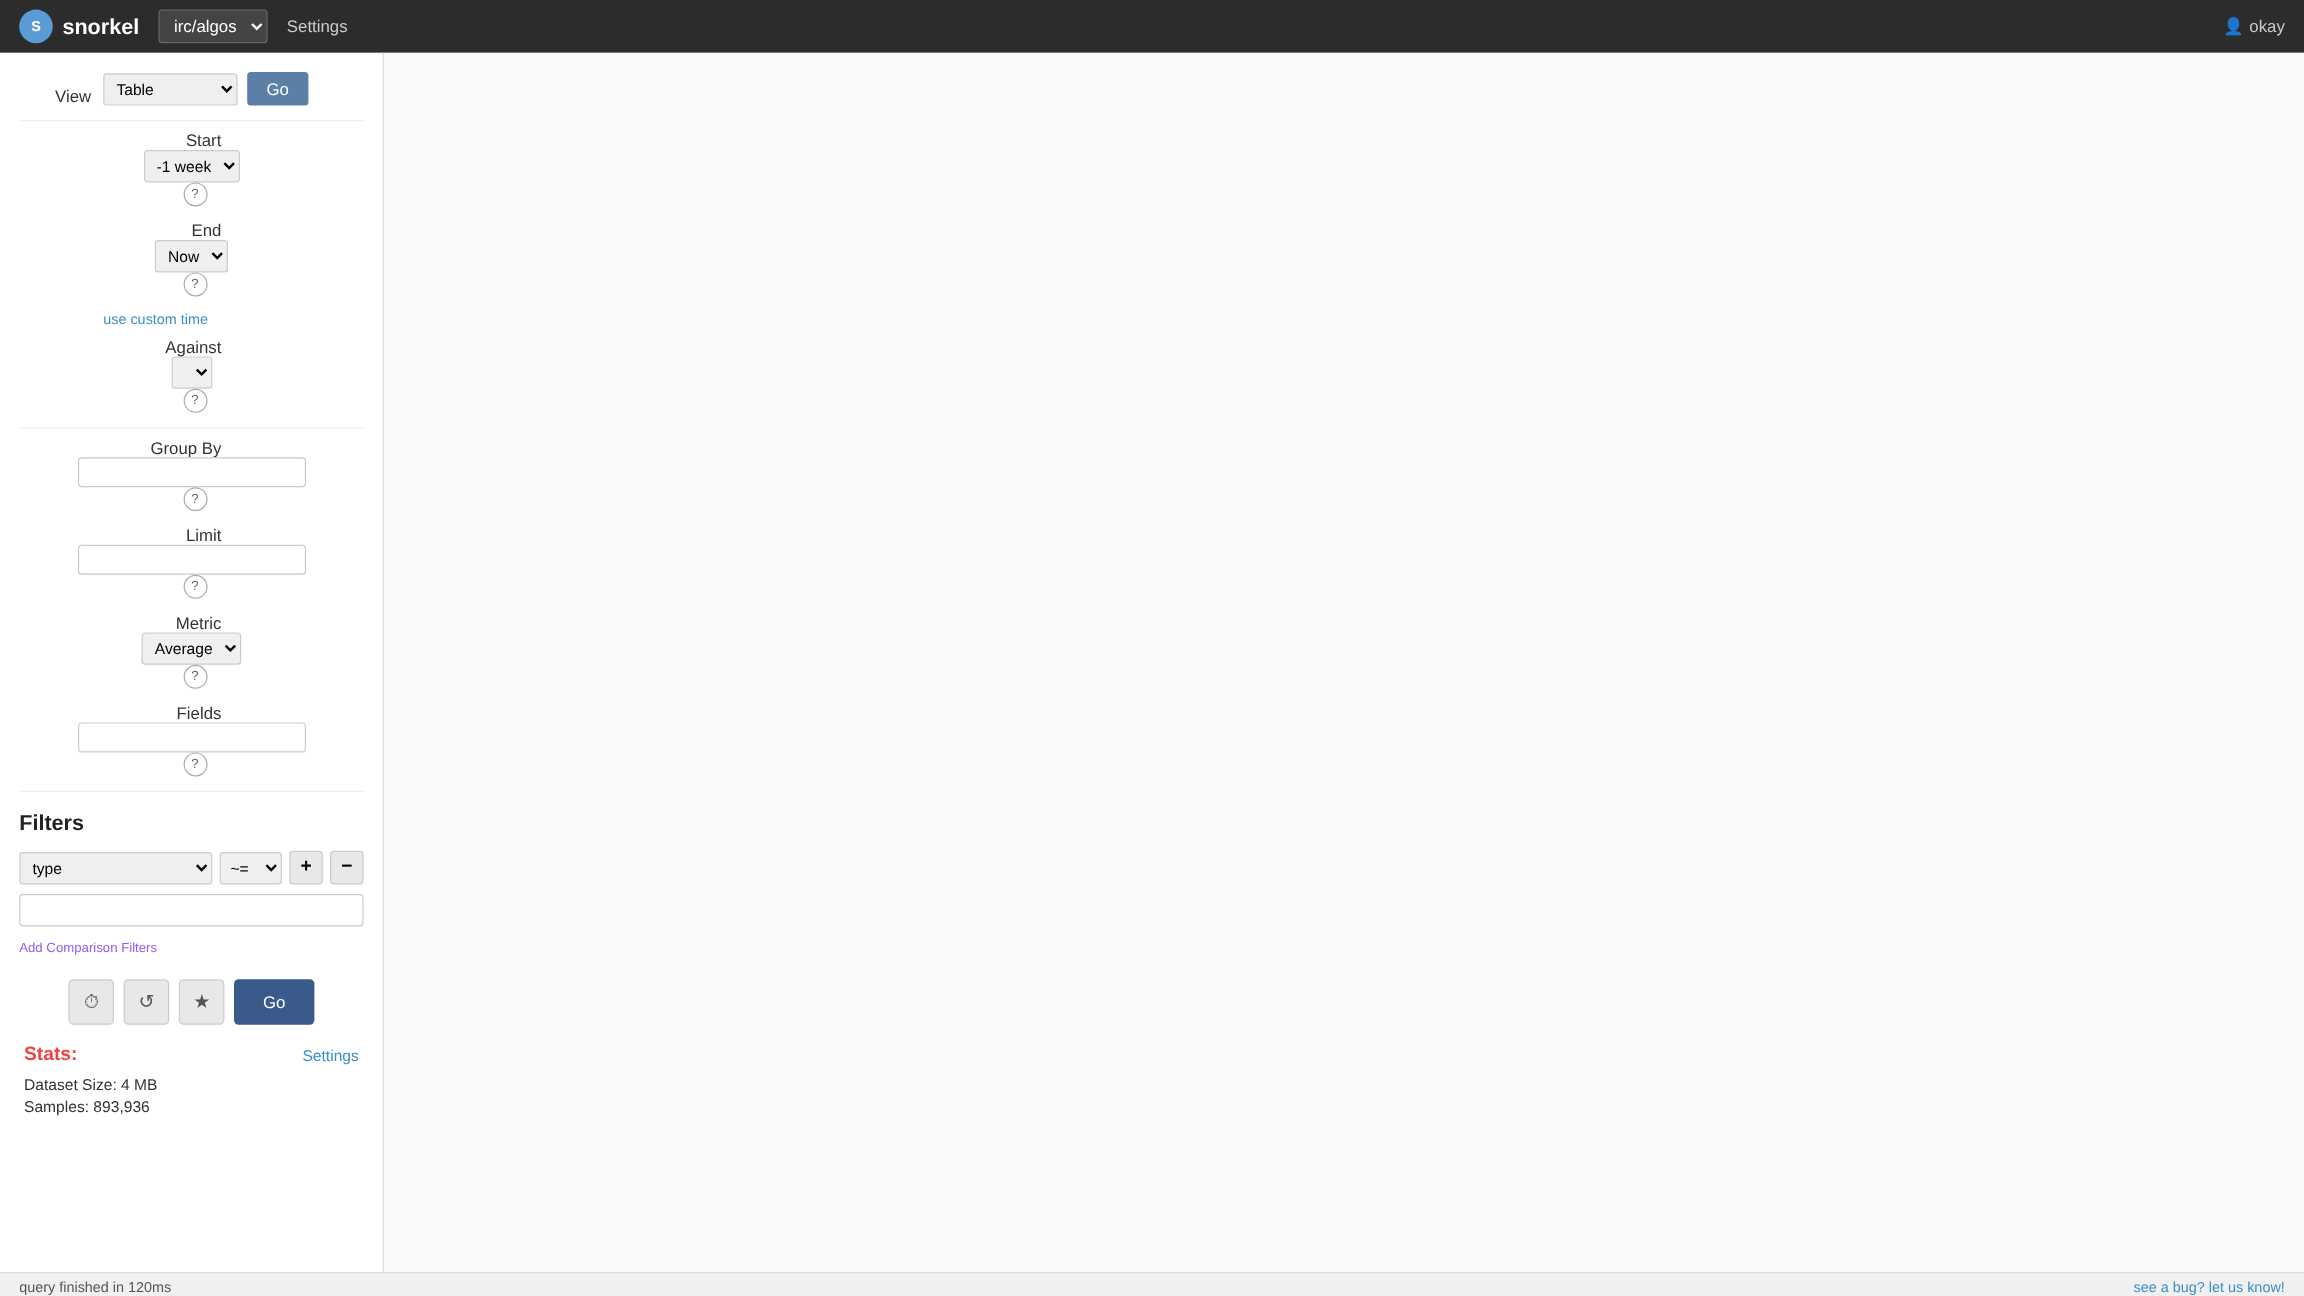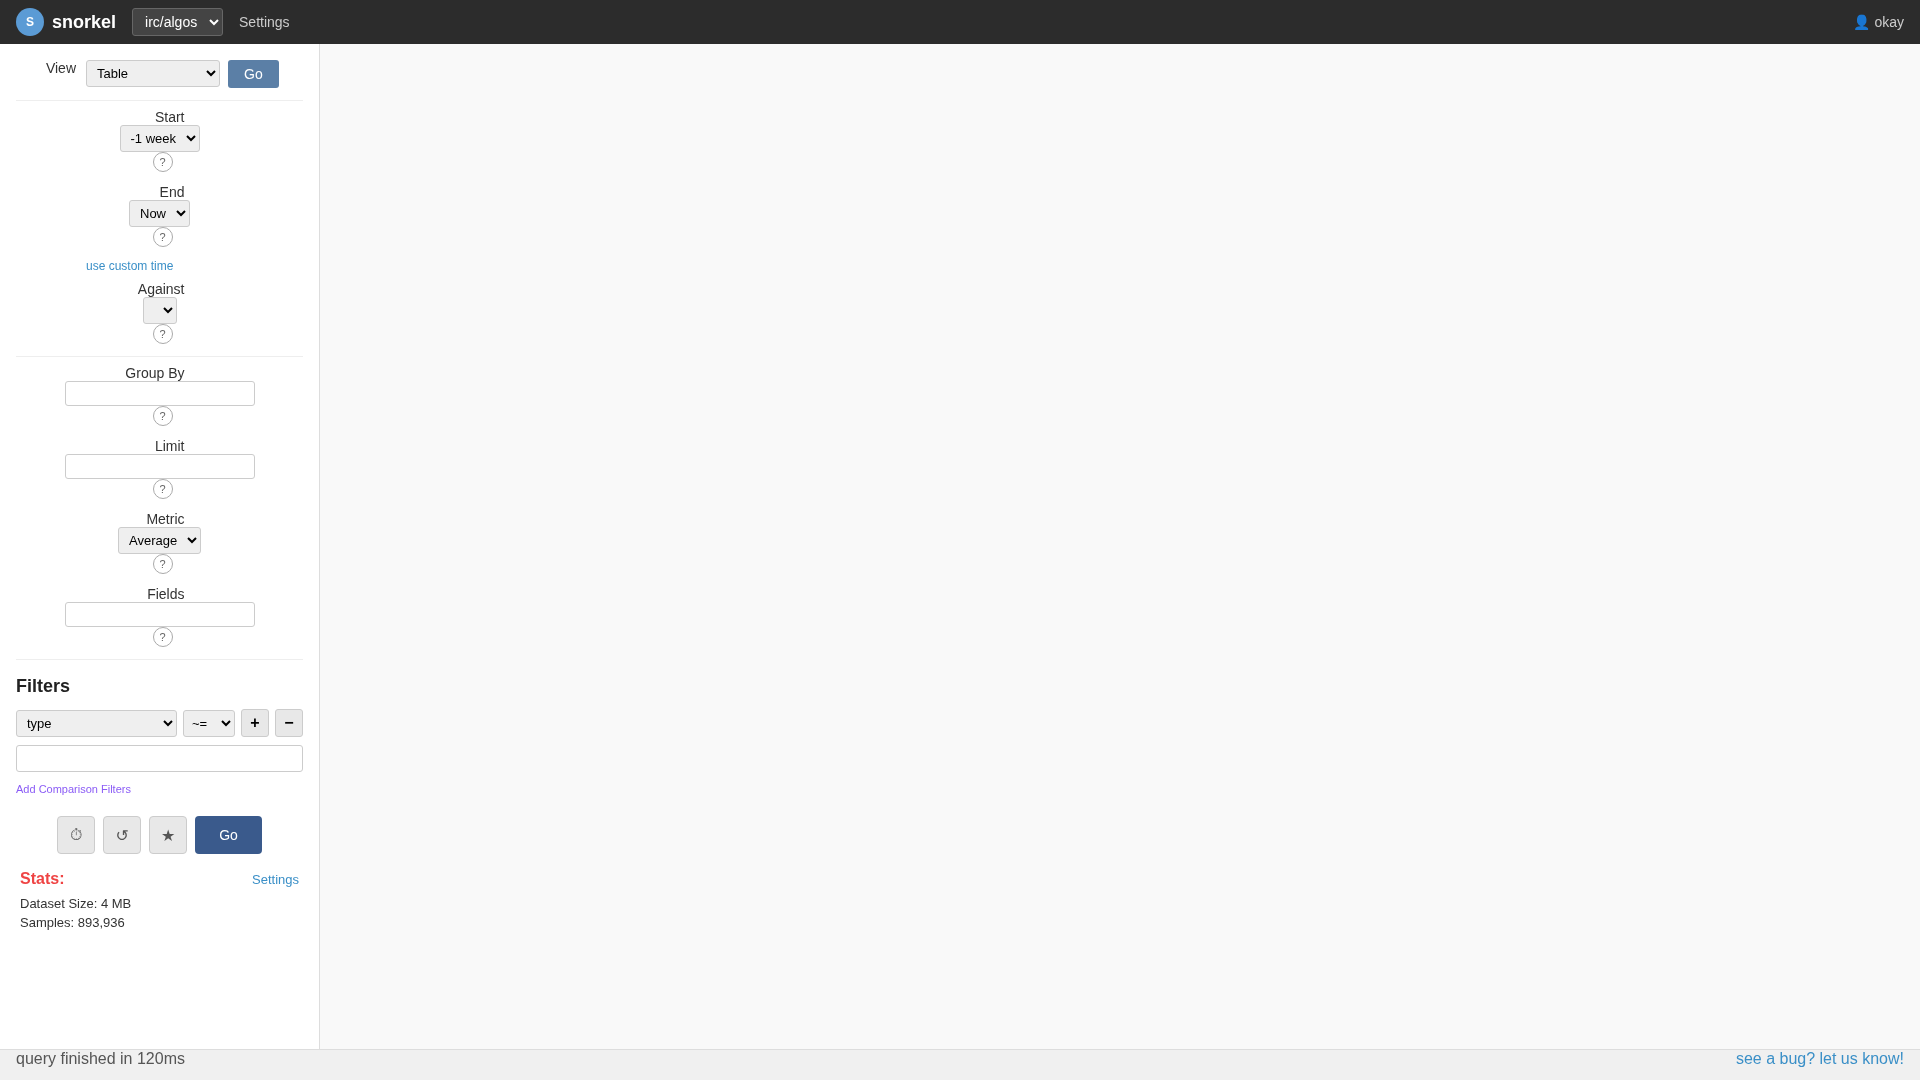--- a/index.html
+++ b/index.html
@@ -45,21 +45,21 @@
 
     .form-row select, .form-row input[type="text"] {
       border: 1px solid #ccc; border-radius: 3px; padding: 4px 6px; font-size: 13px; width: 100%;
     }
     .help-btn {
       width: 20px; height: 20px; border-radius: 50%; border: 1px solid #aaa;
       background: #fff; font-size: 11px; color: #666; cursor: pointer;
       display: flex; align-items: center; justify-content: center; margin-left: 6px; flex-shrink: 0;
     }
 
-    .view-row { display: flex; align-items: flex-start; margin-bottom: 12px; }
+    .view-row { display: flex; align-items: flex-end; margin-bottom: 12px; }
     .go-btn {
       background: #5b7fa6; color: #fff; border: none; border-radius: 3px;
       padding: 6px 16px; font-size: 14px; cursor: pointer; margin-left: 8px;
     }
 
     .use-custom-time { color: #3a8fc7; font-size: 12px; cursor: pointer; text-decoration: none; margin-left: 70px; display: block; margin-bottom: 8px; }
 
     .section-title { font-size: 18px; font-weight: bold; margin: 16px 0 12px 0; color: #222; }
 
     
@@ -113,22 +113,22 @@
     }
     .data-table td {
       border: 1px solid #ddd; padding: 8px 12px; font-size: 13px; color: #333;
     }
     .data-value { text-align: right; }
 
     
     .bottom-bar {
       position: fixed; bottom: 0; left: 0; right: 0;
       background: #f0f0f0; border-top: 1px solid #ddd;
-      height: 31px; display: flex; align-items: flex-start; justify-content: space-between;
-      padding: 0 16px; font-size: 16px; color: #555;
+      height: 20px; display: flex; align-items: flex-end; justify-content: space-between;
+      padding: 0 16px; font-size: 12px; color: #555;
     }
     .bug-link { color: #3a8fc7; text-decoration: none; cursor: pointer; }
 
     .sidebar-divider { height: 1px; background: #eee; margin: 8px 0; }
   </style>
 </head>
 <body>
 
 <div class="topnav">
   <div class="topnav-left">
@@ -147,21 +147,21 @@
   </div>
 </div>
 
 <div class="layout">
 
   <div class="sidebar">
 
     
     <div class="view-row">
       <span class="form-label">View</span>
-      <select class="filter-select" style="width:134px;">
+      <select class="filter-select" style="width:112px;">
         <option>Table</option>
       </select>
       <button class="go-btn">Go</button>
     </div>
 
     <div class="sidebar-divider"></div>
 
     
     <div class="form-row">
       <span class="form-label">Start</span>

